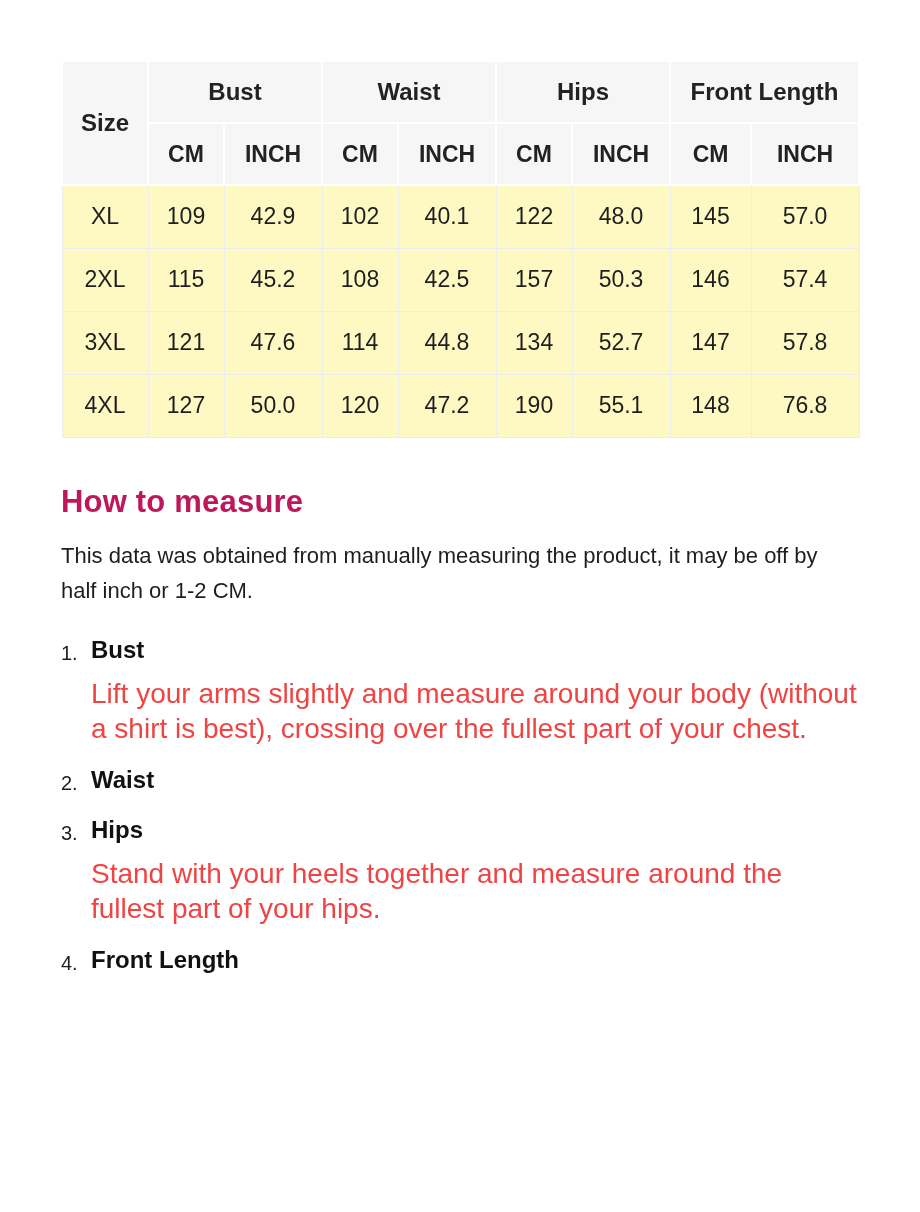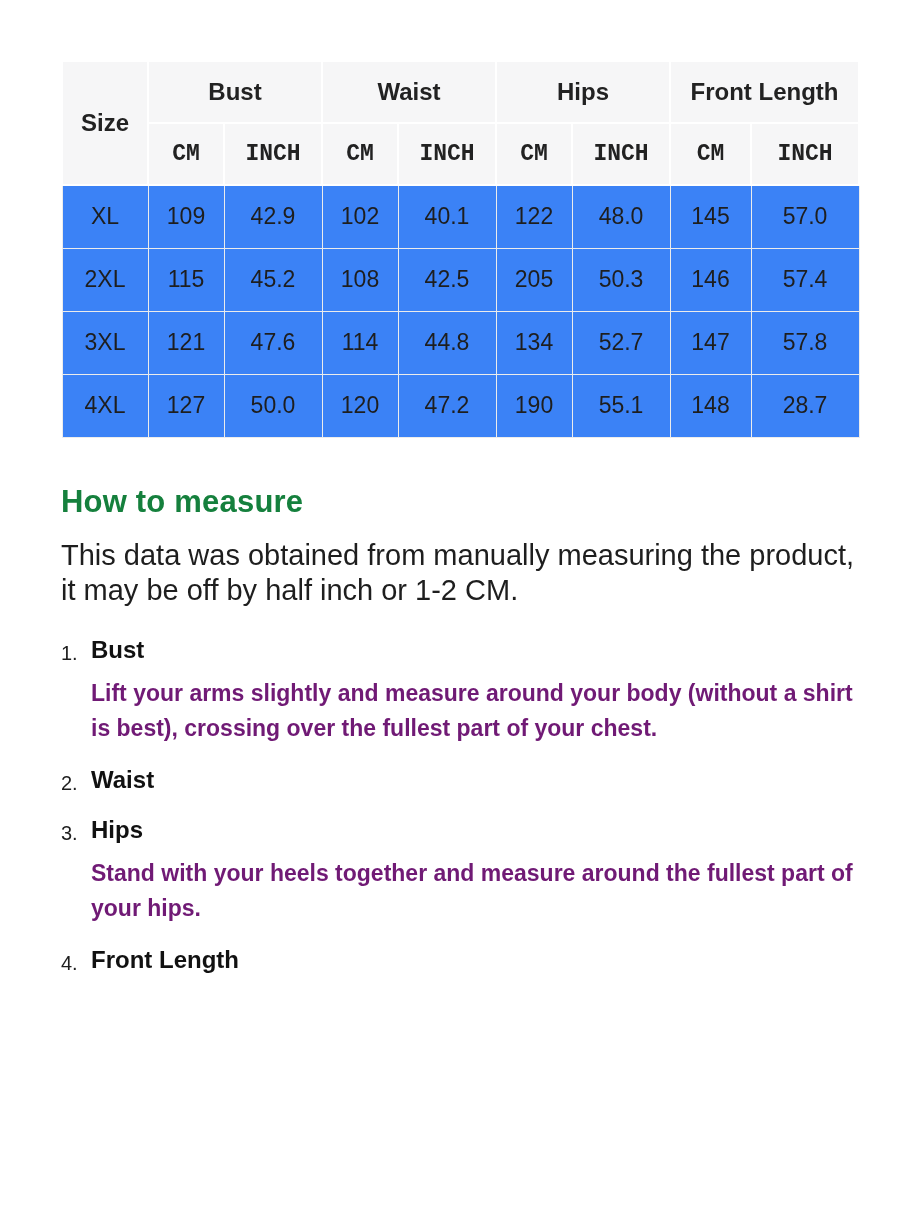--- a/index.html
+++ b/index.html
@@ -27,41 +27,41 @@
     text-align: center;
     vertical-align: middle;
   }
   table.size-chart thead th {
     background: #f6f6f7;
     border: 2px solid #ffffff;
     font-weight: bold;
     color: #222;
   }
   table.size-chart thead tr.group-row th { height: 62px; font-size: 24px; }
-  table.size-chart thead tr.unit-row th  { height: 62px; font-size: 23px; font-family: Liberation Mono, monospace; }
+  table.size-chart thead tr.unit-row th  { height: 62px; font-size: 23px; }
   table.size-chart thead th.corner { font-size: 24px; text-align: center; }
   table.size-chart tbody td {
-    background: #3b82f6;
+    background: #fef9c3;
     border: 1px solid #ececec;
     height: 63px;
     font-weight: normal;
     color: #1e1e1e;
   }
 
   
   .htm-heading {
     margin-top: 46px;
     font-size: 31px;
     font-weight: bold;
-    color: #15803d;
+    color: #be185d;
     letter-spacing: 0.2px;
   }
   .htm-intro {
     margin-top: 18px;
-    font-size: 29px;
+    font-size: 22px;
     line-height: 35px;
     color: #1e1e1e;
     max-width: 800px;
   }
   .measure-list {
     margin-top: 28px;
   }
   .measure-item {
     display: flex;
     align-items: flex-start;
@@ -76,26 +76,25 @@
     text-align: left;
   }
   .measure-item .content { flex: 1; }
   .measure-item .item-title {
     font-size: 24px;
     font-weight: bold;
     color: #111;
     margin-bottom: 12px;
   }
   .measure-item .item-desc {
-    font-size: 23px;
+    font-size: 28px;
     line-height: 35px;
-    color: #701a75;
+    color: #ef4444;
     max-width: 770px;
     margin-bottom: 10px;
-    font-weight: bold;
   }
 </style>
 </head>
 <body>
 
 <div class="page">
 
   <table class="size-chart">
     <colgroup>
       <col style="width:86px">
@@ -138,21 +137,21 @@
         <td>48.0</td>
         <td>145</td>
         <td>57.0</td>
       </tr>
       <tr>
         <td>2XL</td>
         <td>115</td>
         <td>45.2</td>
         <td>108</td>
         <td>42.5</td>
-        <td>205</td>
+        <td>157</td>
         <td>50.3</td>
         <td>146</td>
         <td>57.4</td>
       </tr>
       <tr>
         <td>3XL</td>
         <td>121</td>
         <td>47.6</td>
         <td>114</td>
         <td>44.8</td>
@@ -163,21 +162,21 @@
       </tr>
       <tr>
         <td>4XL</td>
         <td>127</td>
         <td>50.0</td>
         <td>120</td>
         <td>47.2</td>
         <td>190</td>
         <td>55.1</td>
         <td>148</td>
-        <td>28.7</td>
+        <td>76.8</td>
       </tr>
     </tbody>
   </table>
 
   <h2 class="htm-heading">How to measure</h2>
 
   <p class="htm-intro">This data was obtained from manually measuring the product, it may be off by half inch or 1-2 CM.</p>
 
   <div class="measure-list">
 

